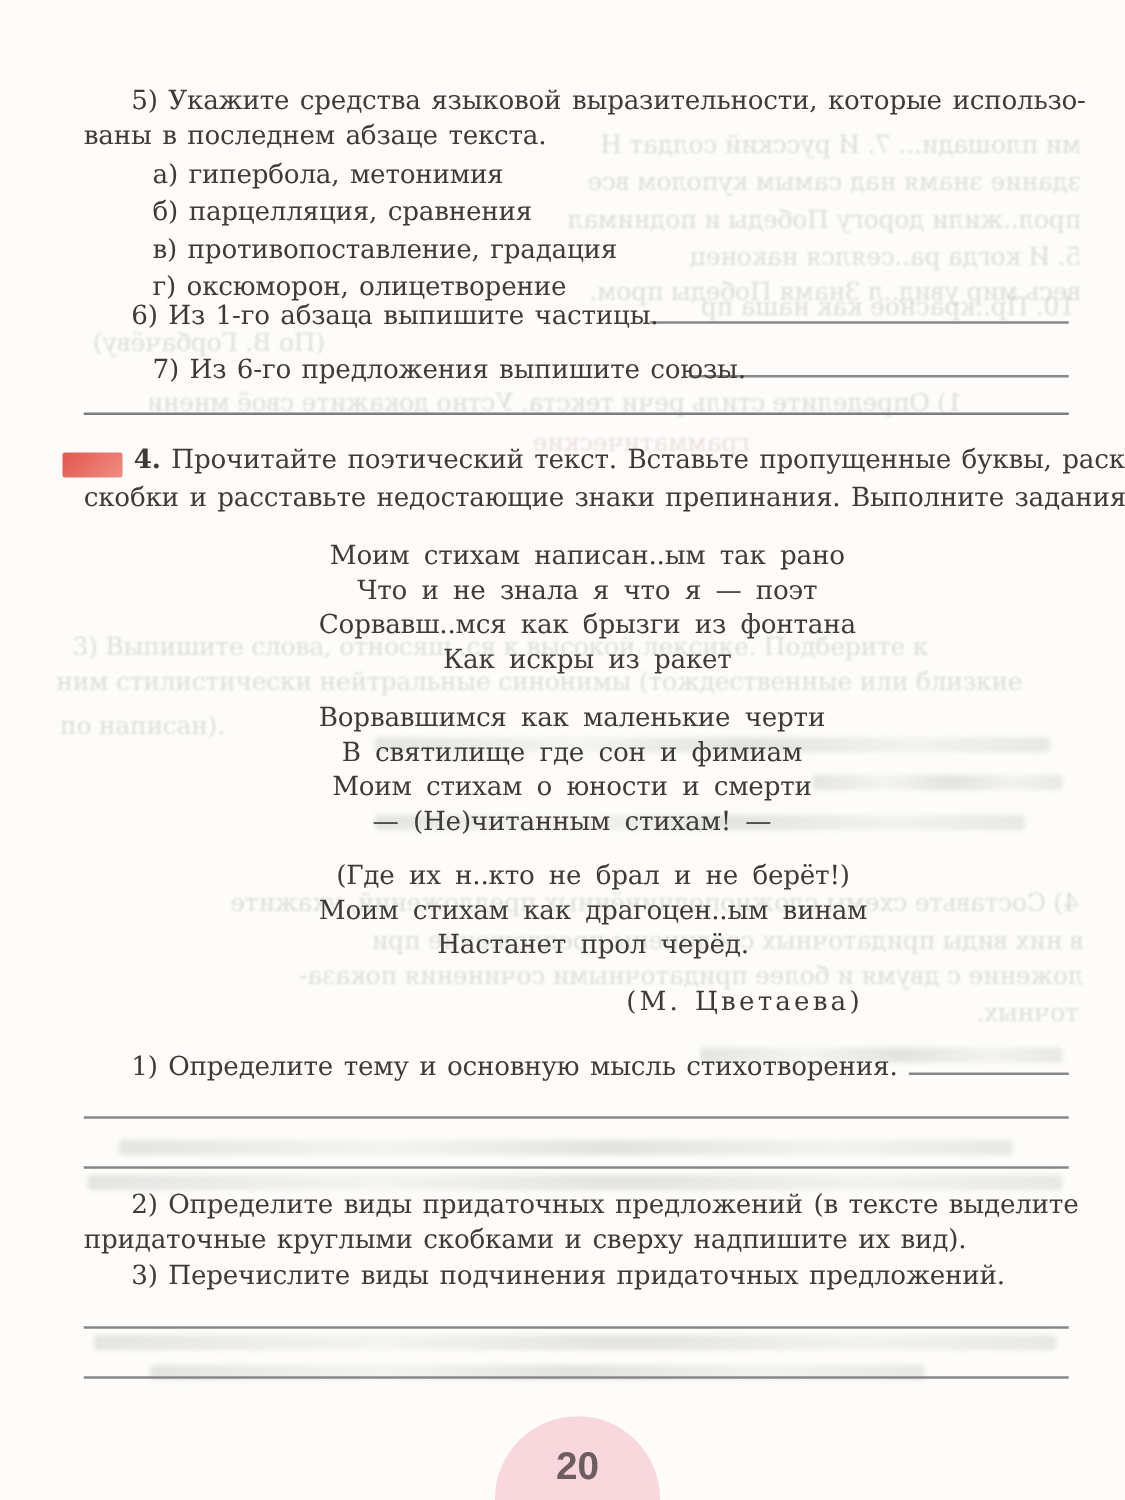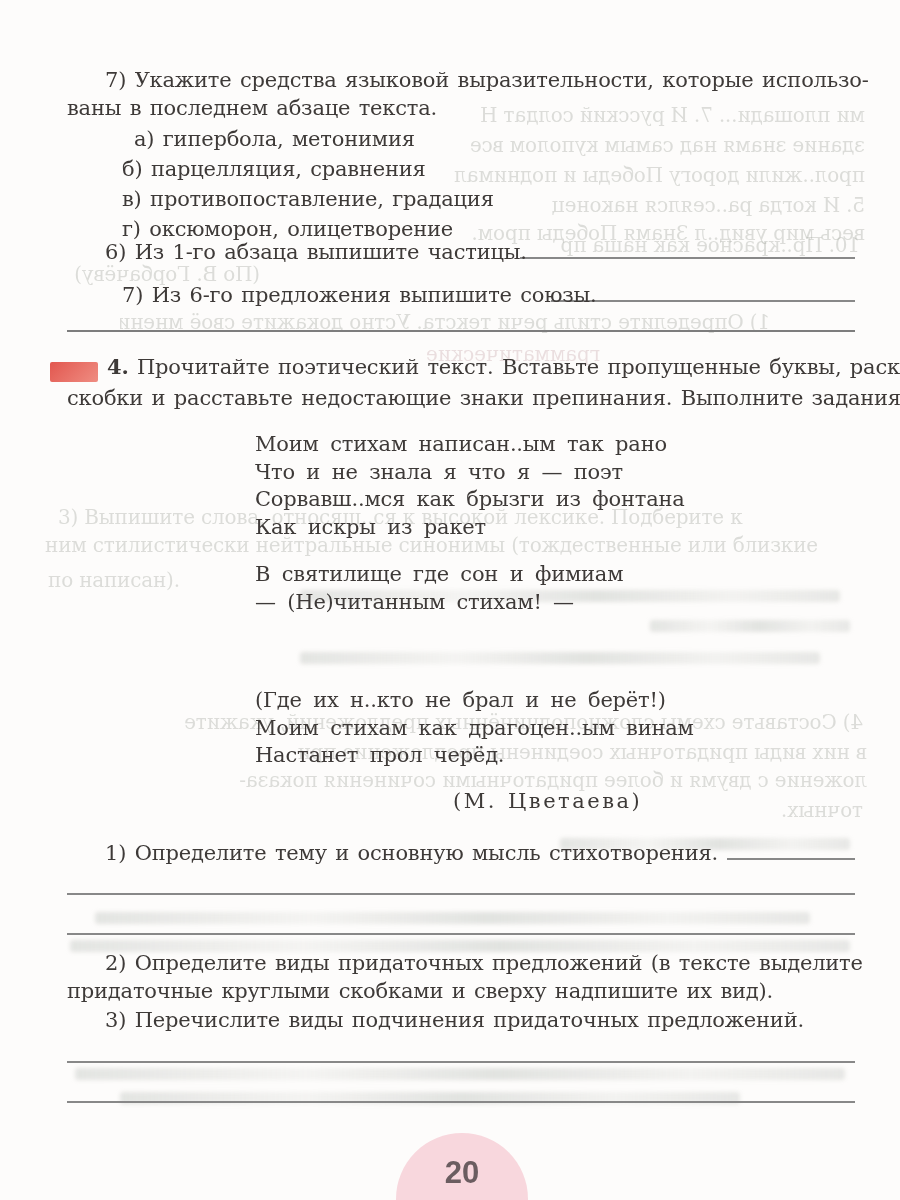--- a/index.html
+++ b/index.html
@@ -3,37 +3,37 @@
 <meta charset="utf-8">
 <style>
   html,body{margin:0;padding:0;background:#e8e8e8;}
   .page{
     position:relative;width:900px;height:1200px;background:#fdfcfb;
     overflow:hidden;font-family:"DejaVu Serif", serif;color:#3e3a38;
     font-size:21px;letter-spacing:-0.2px;
   }
   .line{position:absolute;white-space:nowrap;z-index:3;word-spacing:2px;}
   .poemline{white-space:nowrap;word-spacing:5px;}
-  .poem{position:absolute;z-index:3;line-height:27.5px;}
+  .poem{position:absolute;z-index:3;line-height:27.5px;text-align:center;}
   .rule{position:absolute;height:0;border-top:2px solid #7d7d7d;z-index:2;}
   .ans{position:absolute;height:0;border-top:2px solid #888;z-index:2;}
   .marker{
     position:absolute;left:50px;top:362px;width:48px;height:20px;border-radius:2px;
     z-index:3;
   }
   .badge{
     position:absolute;left:396px;top:1133px;width:132px;height:132px;border-radius:50%;
     z-index:3;text-align:center;
   }
   .badge .num{
     font-family:"Liberation Sans", sans-serif;font-weight:bold;font-size:31px;
     display:inline-block;margin-top:22px;letter-spacing:0;
   }
   .bold{font-weight:bold;}
-  .attribution{letter-spacing:2.5px;}
+  .attribution{letter-spacing:2.5px;margin-left:48px;}
   .ghost{
     position:absolute;white-space:nowrap;z-index:1;font-size:20px;
     opacity:.38;filter:blur(0.7px);overflow:hidden;
   }
   .ghost.mirrored{transform:scaleX(-1);}
   .smudge{
     position:absolute;z-index:1;height:12px;border-radius:3px;filter:blur(2.2px);
     background:linear-gradient(90deg, rgba(170,175,168,.30), rgba(170,175,168,.10) 30%,
       rgba(170,175,168,.32) 55%, rgba(170,175,168,.12) 80%, rgba(170,175,168,.26));
   }
@@ -63,23 +63,23 @@
       <div class="smudge" style="top: 590px; left: 300px; width: 540px;"></div>
       <div class="smudge" style="top: 620px; left: 650px; width: 200px;"></div>
       <div class="smudge" style="top: 652px; left: 300px; width: 520px;"></div>
       <div class="smudge" style="top: 838px; left: 560px; width: 290px;"></div>
       <div class="smudge" style="top: 912px; left: 95px; width: 715px;"></div>
       <div class="smudge" style="top: 940px; left: 70px; width: 780px;"></div>
       <div class="smudge" style="top: 1068px; left: 75px; width: 770px;"></div>
       <div class="smudge" style="top: 1092px; left: 120px; width: 620px;"></div>
     </div>
 
-  <div class="line" style="left: 105px; top: 68px; color: rgb(62, 58, 56);">7) Укажите средства языковой выразительности, которые использо-</div>
+  <div class="line" style="left: 105px; top: 68px; color: rgb(62, 58, 56);">5) Укажите средства языковой выразительности, которые использо-</div>
   <div class="line" style="left: 67px; top: 96px; color: rgb(62, 58, 56);">ваны в последнем абзаце текста.</div>
-  <div class="line" style="left: 134px; top: 127px; color: rgb(62, 58, 56); text-align: right;">а) гипербола, метонимия</div>
+  <div class="line" style="left: 122px; top: 127px; color: rgb(62, 58, 56); text-align: right;">а) гипербола, метонимия</div>
   <div class="line" style="left: 122px; top: 157px; color: rgb(62, 58, 56);">б) парцелляция, сравнения</div>
   <div class="line" style="left: 122px; top: 187px; color: rgb(62, 58, 56);">в) противопоставление, градация</div>
   <div class="line" style="left: 122px; top: 217px; color: rgb(62, 58, 56);">г) оксюморон, олицетворение</div>
 
   <div class="line" style="left: 105px; top: 240px; color: rgb(62, 58, 56);">6) Из 1-го абзаца выпишите частицы.</div>
   <div class="ans" style="left:520px;top:257px;width:335px;"></div>
 
   <div class="line" style="left: 122px; top: 283px; color: rgb(62, 58, 56);">7) Из 6-го предложения выпишите союзы.</div>
   <div class="ans" style="left:551px;top:300px;width:304px;"></div>
 
@@ -89,21 +89,23 @@
   <div class="line" style="left: 107px; top: 354px; color: rgb(62, 58, 56);"><span class="bold">4.</span><span> Прочитайте поэтический текст. Вставьте пропущенные буквы, раскройте</span></div>
   <div class="line" style="left: 67px; top: 386px; color: rgb(62, 58, 56);">скобки и расставьте недостающие знаки препинания. Выполните задания.</div>
 
   <div class="poem" style="left: 255px; top: 431px; color: rgb(62, 58, 56);">
     <div class="poemline">Моим стихам написан..ым так рано</div>
     <div class="poemline">Что и не знала я что я — поэт</div>
     <div class="poemline">Сорвавш..мся как брызги из фонтана</div>
     <div class="poemline">Как искры из ракет</div>
   </div>
   <div class="poem" style="left: 255px; top: 561px; color: rgb(62, 58, 56);">
+    <div class="poemline">Ворвавшимся как маленькие черти</div>
     <div class="poemline">В святилище где сон и фимиам</div>
+    <div class="poemline">Моим стихам о юности и смерти</div>
     <div class="poemline">— (Не)читанным стихам! —</div>
   </div>
   <div class="poem" style="left: 255px; top: 687px; color: rgb(62, 58, 56);">
     <div class="poemline">(Где их н..кто не брал и не берёт!)</div>
     <div class="poemline">Моим стихам как драгоцен..ым винам</div>
     <div class="poemline">Настанет прол черёд.</div>
   </div>
   <div class="line attribution" style="left: 453px; top: 789px; color: rgb(62, 58, 56);">(М. Цветаева)</div>
 
   <div class="line" style="left: 105px; top: 841px; color: rgb(62, 58, 56);">1) Определите тему и основную мысль стихотворения.</div>

